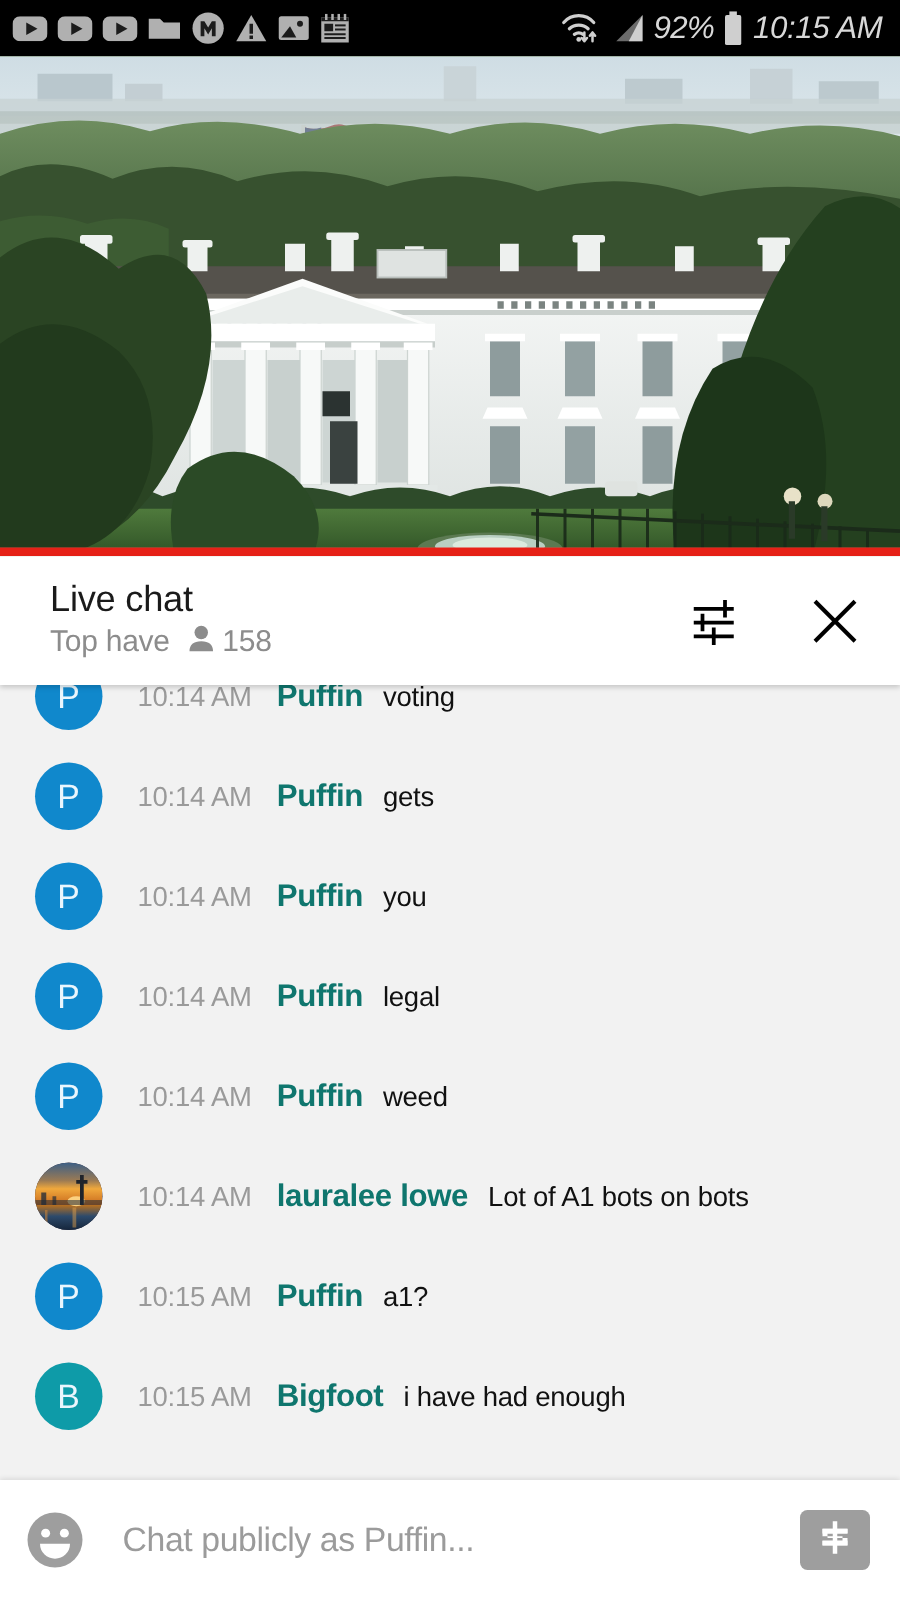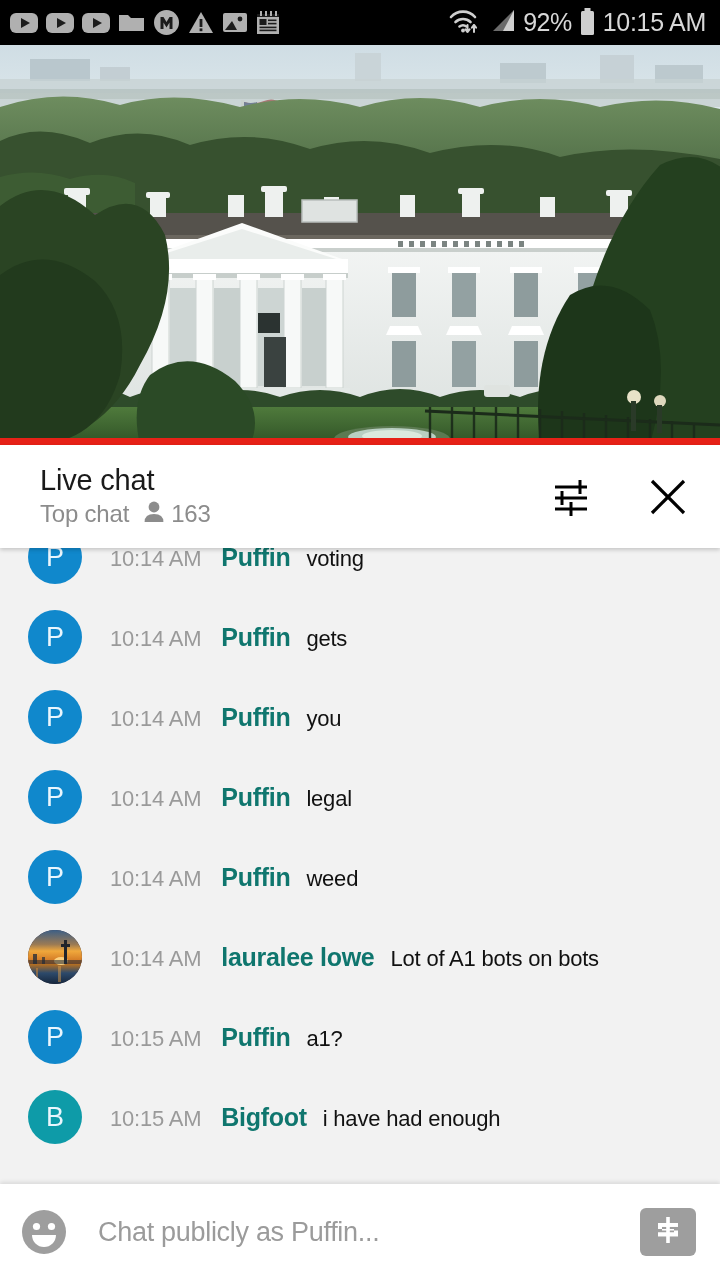--- a/index.html
+++ b/index.html
@@ -12,21 +12,21 @@
 
   
   .status-bar{
     position:relative;
     height:45px; width:720px;
     background:#000000;
     display:flex; align-items:center;
     padding:0 14px 0 10px;
   }
   .status-left{ display:flex; align-items:center; gap:8px; }
-  .status-right{ margin-left:auto; display:flex; align-items:flex-start; gap:7px; }
+  .status-right{ margin-left:auto; display:flex; align-items:center; gap:7px;font-style:italic; }
   .sicon{ display:inline-flex; align-items:center; justify-content:center; }
   .status-text{
     color:#d8d8d8; font-size:25px; letter-spacing:-0.3px;
     font-family:"Liberation Sans", sans-serif;
   }
   .batt-pct{ color:#d8d8d8; font-size:25px; letter-spacing:-0.5px; }
 
   
   .video{
     position:relative;
@@ -443,29 +443,29 @@
 
   <div class="progress-track">
     <div class="progress-fill"></div>
   </div>
 </div>
 
 <div class="chat-header">
   <div class="chat-title-wrap">
     <div class="chat-title">Live chat</div>
     <div class="chat-sub-row">
-      <span class="chat-sub">Top chat</span>
+      <span class="chat-sub">Top have</span>
       <span class="viewer-count">
         <span>
           <svg width="22" height="24" viewBox="0 0 22 24">
               <circle cx="11" cy="7" r="5.4" fill="#8c8c8c"></circle>
               <path d="M1.6 22 q0 -8 9.4 -8 q9.4 0 9.4 8 Z" fill="#8c8c8c"></path>
             </svg>
         </span>
-        <span class="viewer-num">163</span>
+        <span class="viewer-num">158</span>
       </span>
     </div>
   </div>
   <div class="header-actions">
     <div class="hdr-btn">
       <svg width="46" height="46" viewBox="0 0 46 46">
         <line x1="6" y1="13" x2="38" y2="13" stroke="#000" stroke-width="3"></line>
         <line x1="31" y1="6" x2="31" y2="20" stroke="#000" stroke-width="3"></line>
         <line x1="6" y1="24" x2="38" y2="24" stroke="#000" stroke-width="3"></line>
         <line x1="13" y1="17" x2="13" y2="31" stroke="#000" stroke-width="3"></line>

